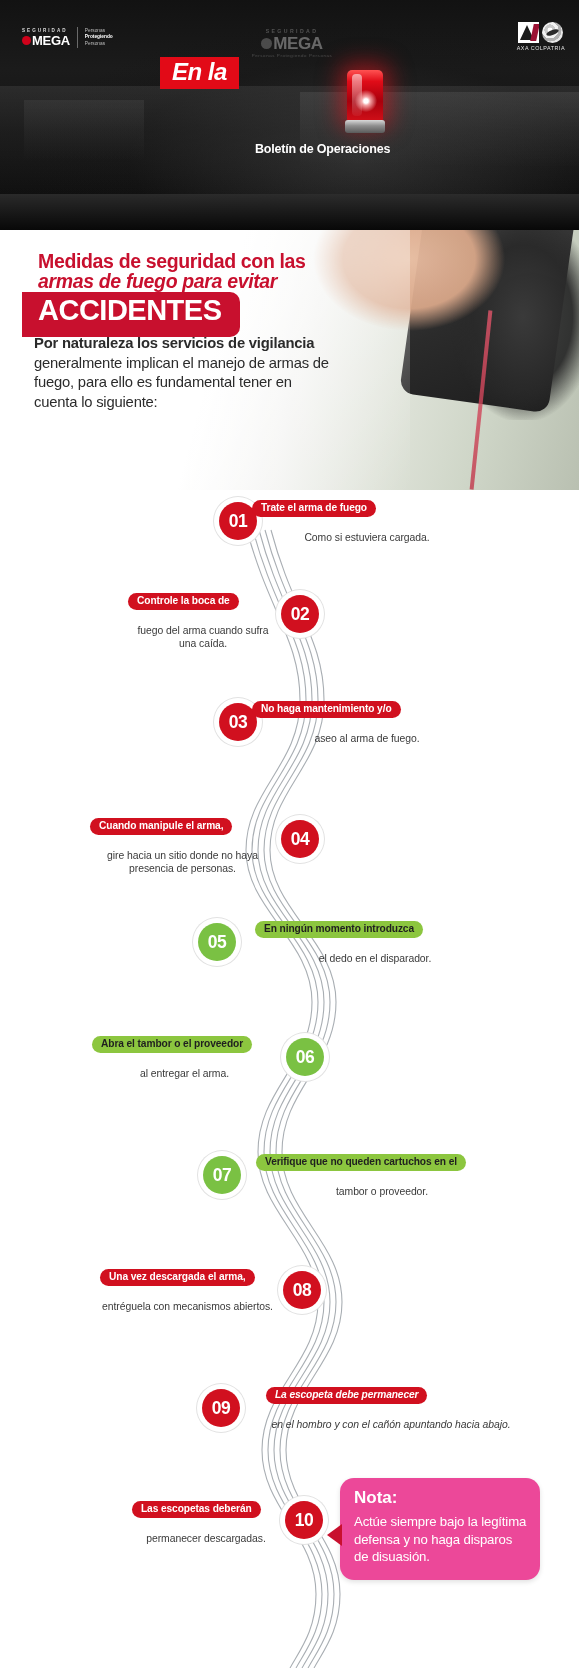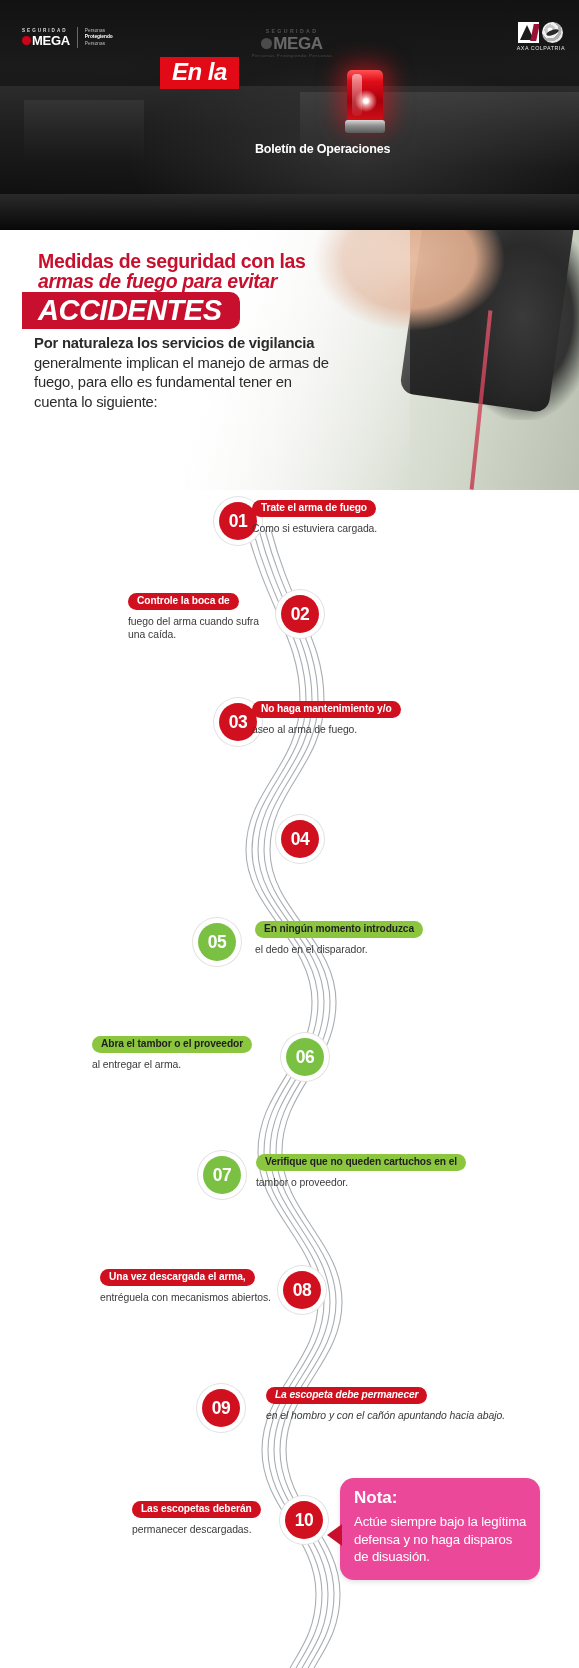--- a/index.html
+++ b/index.html
@@ -161,21 +161,21 @@
   .title-l1 {
     position: absolute; left: 38px; top: 20px;
     font-size: 19.5px; font-weight: 700; color: #c8102e; letter-spacing: -0.35px; white-space: nowrap;
   }
   .title-l2 {
     position: absolute; left: 38px; top: 40px;
     font-size: 19.5px; font-weight: 800; color: #c8102e; letter-spacing: -0.35px; white-space: nowrap; font-style: italic;
   }
   .accidentes-wrap {
     position: absolute; left: 22px; top: 62px;
-    background: #c8102e; border-radius: 0 10px 10px 0; padding: 3px 18px 4px 16px; font-style: italic;
+    background: #c8102e; border-radius: 0 10px 10px 0; padding: 3px 18px 12px 16px;
   }
   .accidentes-wrap span {
     font-size: 29px; font-weight: 800; color: #ffffff; letter-spacing: -0.5px; line-height: 30px;
   }
   .intro {
     position: absolute; left: 34px; top: 104px; width: 300px;
     font-size: 14.8px; line-height: 19.5px; color: #2b2b2b; letter-spacing: -0.2px;
   }
   .intro b { font-weight: 700; }
 
@@ -199,21 +199,21 @@
   .step-text { position: absolute; }
   .step-text.right { text-align: left; }
   .step-text.left { text-align: left; }
   .chip {
     display: inline-block; border-radius: 9px; padding: 2.5px 9px 3.5px 9px;
     font-size: 10.2px; font-weight: 700; letter-spacing: -0.1px; white-space: nowrap;
   }
   .chip.red { background: #d1101f; color: #ffffff; }
   .chip.green { background: #8cc63f; color: #1f1f1f; }
   .step-body {
-    font-size: 10.4px; line-height: 13.5px; color: #3a3a3a; margin-top: 5px; letter-spacing: -0.05px;
+    font-size: 10.4px; line-height: 13.5px; color: #3a3a3a; margin-top: 14px; letter-spacing: -0.05px; text-align: center;
   }
 
   
   .note {
     position: absolute; left: 340px; top: 1478px; width: 200px;
     background: #ec4899; border-radius: 14px; padding: 10px 12px 14px 14px;
     box-shadow: 0 2px 5px rgba(0,0,0,.12);
   }
   .note:after {
     content: ""; position: absolute; left: -13px; bottom: 34px;
@@ -335,20 +335,24 @@
       <div class="disc">03</div>
     </div>
     <div class="step-text right" style="left:252px; top:208px; width:230px;">
       <span class="chip red">No haga mantenimiento y/o</span>
       <div class="step-body">aseo al arma de fuego.</div>
     </div>
 
     <div class="node red" style="left:276px; top:325px;">
       <div class="disc">04</div>
     </div>
+    <div class="step-text left" style="left:90px; top:325px; width:185px;">
+      <span class="chip red">Cuando manipule el arma,</span>
+      <div class="step-body">gire hacia un sitio donde no haya presencia de personas.</div>
+    </div>
 
     <div class="node green" style="left:193px; top:428px;">
       <div class="disc">05</div>
     </div>
     <div class="step-text right" style="left:255px; top:428px; width:240px;">
       <span class="chip green">En ningún momento introduzca</span>
       <div class="step-body">el dedo en el disparador.</div>
     </div>
 
     <div class="node green" style="left:281px; top:543px;">

